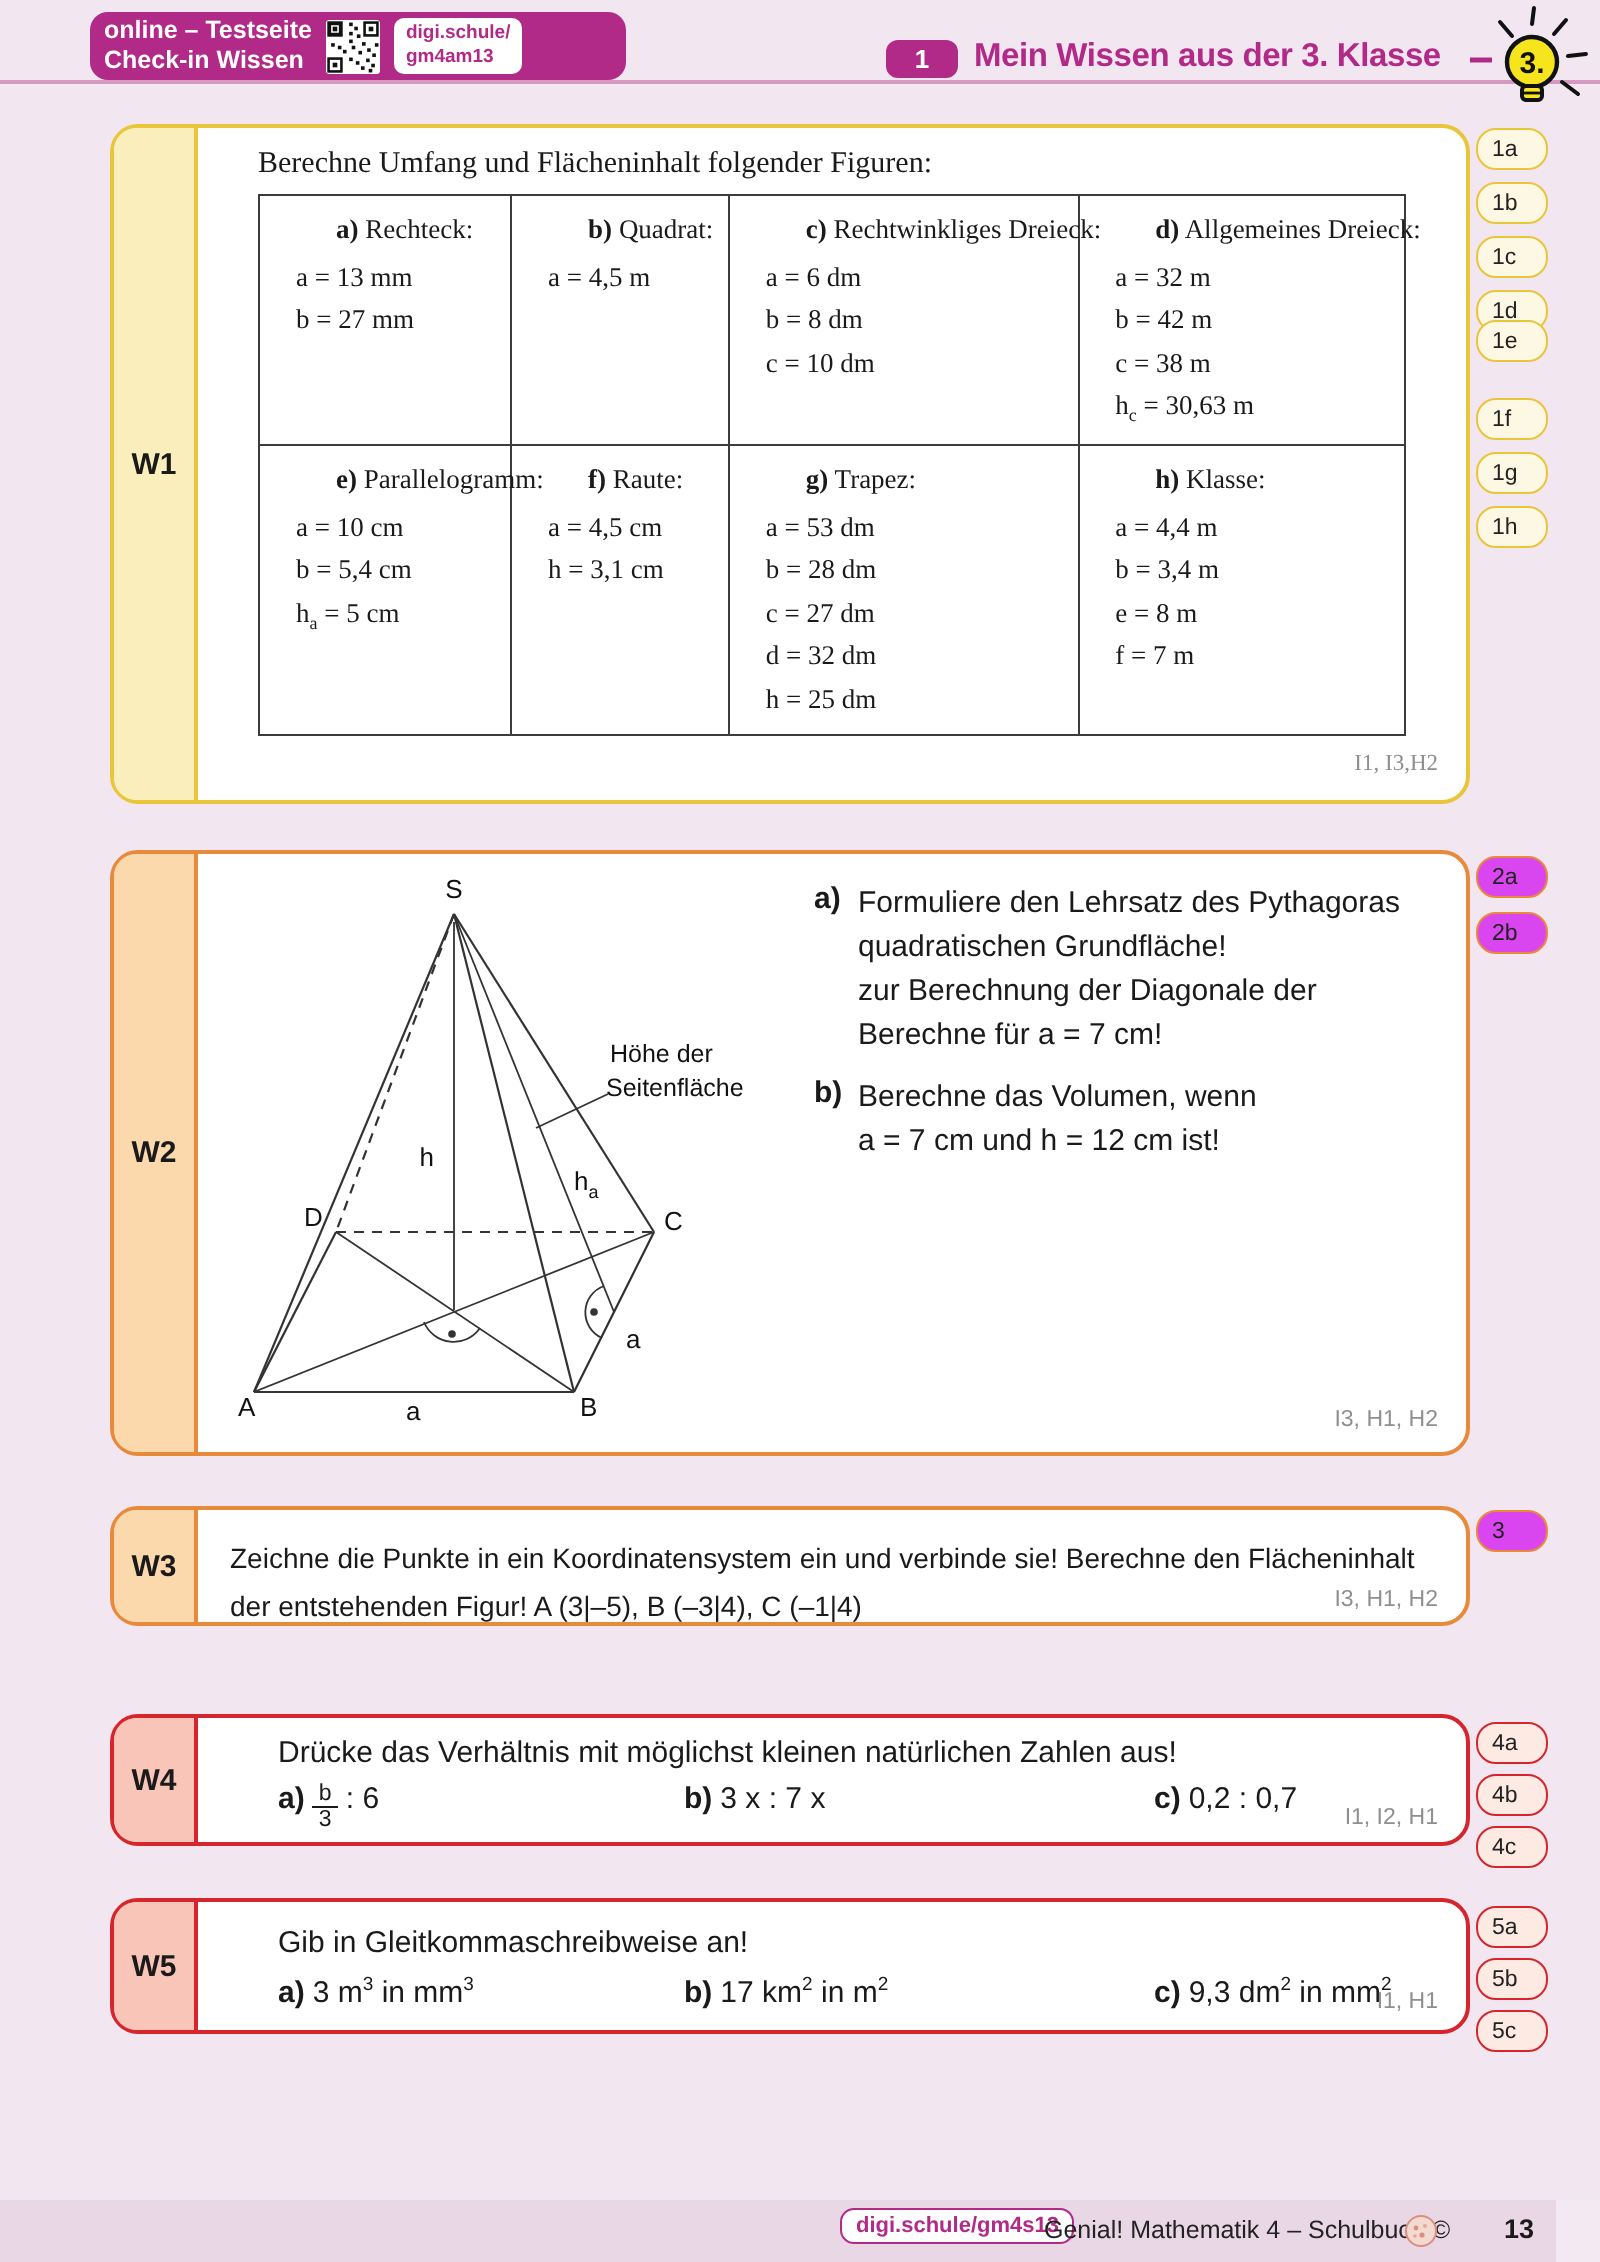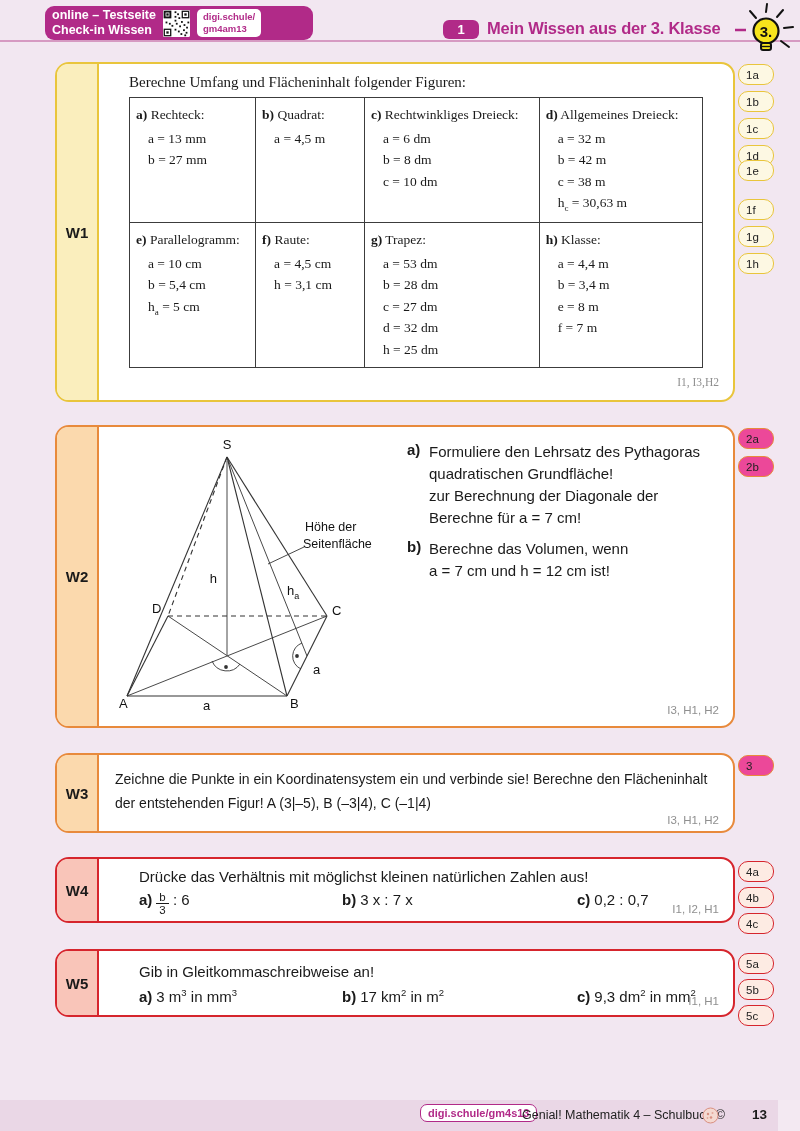--- a/index.html
+++ b/index.html
@@ -21,35 +21,35 @@
   .bulb{position:absolute;left:733px;top:2px;z-index:3;}
 
   
   .task{position:absolute;left:55px;width:680px;background:#fff;border-radius:14px;display:flex;box-sizing:border-box;}
   .task-strip{width:40px;flex:none;display:flex;align-items:center;justify-content:center;
               font-weight:bold;font-size:15px;border-radius:11px 0 0 11px;}
   .task-body{flex:1;position:relative;}
   .w1{top:62px;height:340px;border:2px solid #e9c53c;}
   .w1 .task-strip{background:#faeebd;border-right:2px solid #e9c53c;}
   .w2{top:425px;height:303px;border:2px solid #e88a3c;}
-  .w3{top:753px;height:80px;border:2px solid #e88a3c;}
+  .w3{top:753px;height:60px;border:2px solid #e88a3c;}
   .w2 .task-strip,.w3 .task-strip{background:#fbd9ad;border-right:2px solid #e88a3c;}
   .w4{top:857px;height:66px;border:2px solid #d6252d;}
   .w5{top:949px;height:68px;border:2px solid #d6252d;}
   .w4 .task-strip,.w5 .task-strip{background:#f9c5b9;border-right:2px solid #d6252d;}
   .comp{position:absolute;right:14px;color:#8f8f8f;font-size:11.5px;}
 
   
   .w1 .task-body{padding:10px 30px;font-family:Liberation Serif, serif;}
   .prompt{font-size:15px;}
   .figtable{border-collapse:collapse;width:100%;margin-top:6px;table-layout:fixed;}
   .figtable td{border:1px solid #3c3c3c;vertical-align:top;padding:6px 6px;font-size:13.5px;line-height:1.6;}
   .figtable tr:first-child td{height:112px;}
   .figtable tr:last-child td{height:132px;}
-  .cell-title{white-space:nowrap;margin-bottom:2px;}
+  .cell-title{white-space:nowrap;margin-bottom:2px;margin-left:32px;}
   .cv{padding-left:12px;white-space:nowrap;}
   .cv sub,.cv sup{font-size:9px;}
 
   
   .pyr{position:absolute;left:6px;top:4px;}
   .w2-text{position:absolute;left:308px;top:14px;width:340px;font-size:15px;}
   .item{display:flex;margin-bottom:9px;}
   .item .letter{width:22px;flex:none;font-weight:bold;}
   .item .lines div{line-height:22px;}
 
@@ -66,21 +66,21 @@
   .wi.pa{left:14px;}.wi.pb{left:217px;}.wi.pc{left:452px;}
   .w4 .wi{top:32px;}.w5 .wi{top:36px;}
   .frac{display:inline-block;vertical-align:-9px;text-align:center;line-height:1.05;}
   .frac .fn,.frac .fd{display:block;font-size:11.5px;padding:0 3px;}
   .frac .fd{border-top:1px solid #1a1a1a;}
 
   
   .tab{position:absolute;left:738px;width:36px;height:21px;border-radius:10px;background:#fdf8e3;
        border:1.5px solid #e9c53c;font-size:11.5px;display:flex;align-items:center;padding-left:7px;
        box-sizing:border-box;color:#222;}
-  .tab.or{border-color:#e88a3c;background:#ec4899;text-align:right;}
+  .tab.or{border-color:#e88a3c;background:#d946ef;text-align:right;}
   .tab.rd{border-color:#d6252d;background:#fdebe3;}
 
   
   .kreuze{position:absolute;left:55px;top:1062px;font-weight:bold;font-size:15px;}
   .fbar{position:absolute;left:0;top:1100px;width:778px;height:31px;background:#ead7e6;}
   .fbar-light{position:absolute;left:778px;top:1100px;width:22px;height:31px;background:#f3e9f2;}
   .flink{position:absolute;left:420px;top:4px;background:#fff;border:1.5px solid #b12a88;border-radius:7px;
          color:#b12a88;font-weight:bold;font-size:11px;padding:2px 7px;white-space:nowrap;}
   .fbook{position:absolute;left:522px;top:8px;font-size:12.5px;color:#222;white-space:nowrap;}
   .flogo{position:absolute;left:702px;top:7px;}

